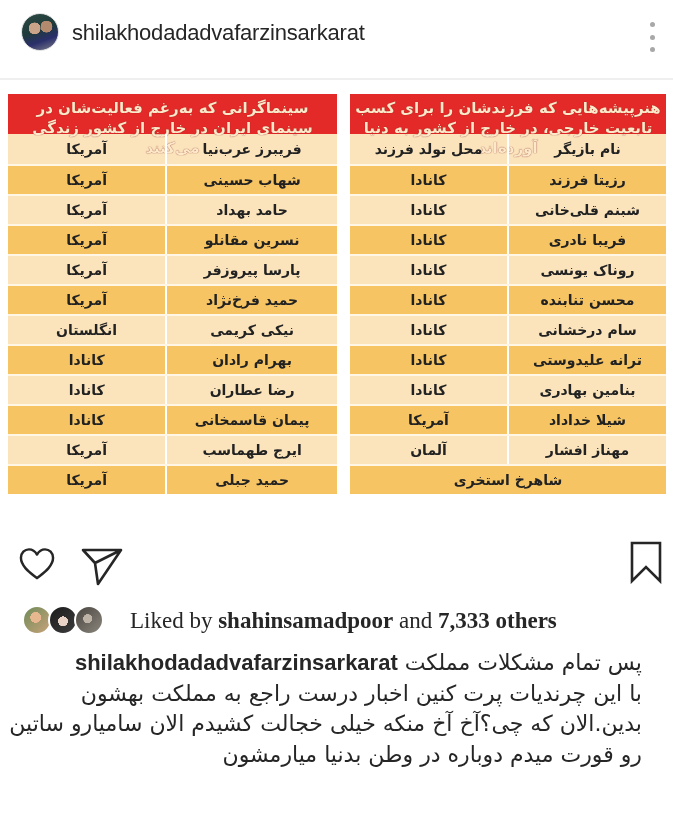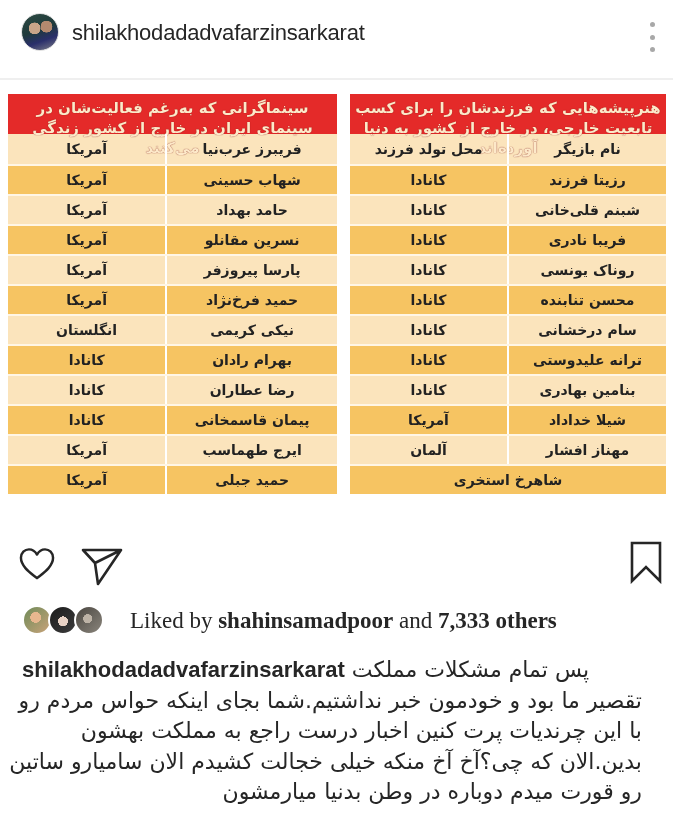--- a/index.html
+++ b/index.html
@@ -46,21 +46,21 @@
   .mini.a1 { left: 4px; background: radial-gradient(circle at 45% 40%, #e7b78f 0 25%, transparent 26%), linear-gradient(135deg, #6f8b59, #c9a37a); z-index: 1; }
   .mini.a2 { left: 30px; background: radial-gradient(circle at 50% 55%, #e8d2c5 0 25%, transparent 26%), linear-gradient(135deg, #1c1c1c, #3c3c3c); z-index: 2; }
   .mini.a3 { left: 56px; background: radial-gradient(circle at 45% 45%, #bdb3a6 0 22%, transparent 23%), linear-gradient(135deg, #4a4640, #8a857c); z-index: 3; }
   .likes-text { font-family: Liberation Serif, serif; font-size: 23px; color: #262626; margin-left: 22px; white-space: nowrap; }
   .likes-text b { font-weight: bold; }
 
   .caption { position: absolute; left: 22px; top: 648px; width: 620px; font-size: 22px; line-height: 30.5px;
              color: #262626; direction: rtl; text-align: right; font-family: "DejaVu Sans", sans-serif; }
   .caption .cap-user { font-family: "Liberation Sans", sans-serif; font-weight: bold; direction: ltr; unicode-bidi: embed; font-size: 22px; }
   .caption .line { display: block; white-space: nowrap; }
-  .caption .line.first { text-align: left; margin-top: 7px; }
+  .caption .line.first { text-align: right; }
 </style>
 </head>
 <body>
 
 <div class="header">
   <div class="avatar"></div>
   <div class="username">shilakhodadadvafarzinsarkarat</div>
   <div class="kebab">
     <span></span>
     <span></span>
@@ -191,17 +191,16 @@
   <div class="mini-avatars">
     <span class="mini a1"></span>
     <span class="mini a2"></span>
     <span class="mini a3"></span>
   </div>
   <div class="likes-text"><span>Liked by </span><b>shahinsamadpoor</b><span> and </span><b>7,333 others</b></div>
 </div>
 
 <div class="caption">
   <span class="line first"><span>پس تمام مشکلات مملکت</span> <span class="cap-user">shilakhodadadvafarzinsarkarat</span></span>
-  <span class="line">تقصیر ما بود و خودمون خبر نداشتیم.شما بجای اینکه حواس مردم رو</span>
   <span class="line">با این چرندیات پرت کنین اخبار درست راجع به مملکت بهشون</span>
   <span class="line">بدین.الان که چی؟آخ آخ منکه خیلی خجالت کشیدم الان سامیارو ساتین</span>
   <span class="line">رو قورت میدم دوباره در وطن بدنیا میارمشون</span>
 </div>
 
 </body></html>

